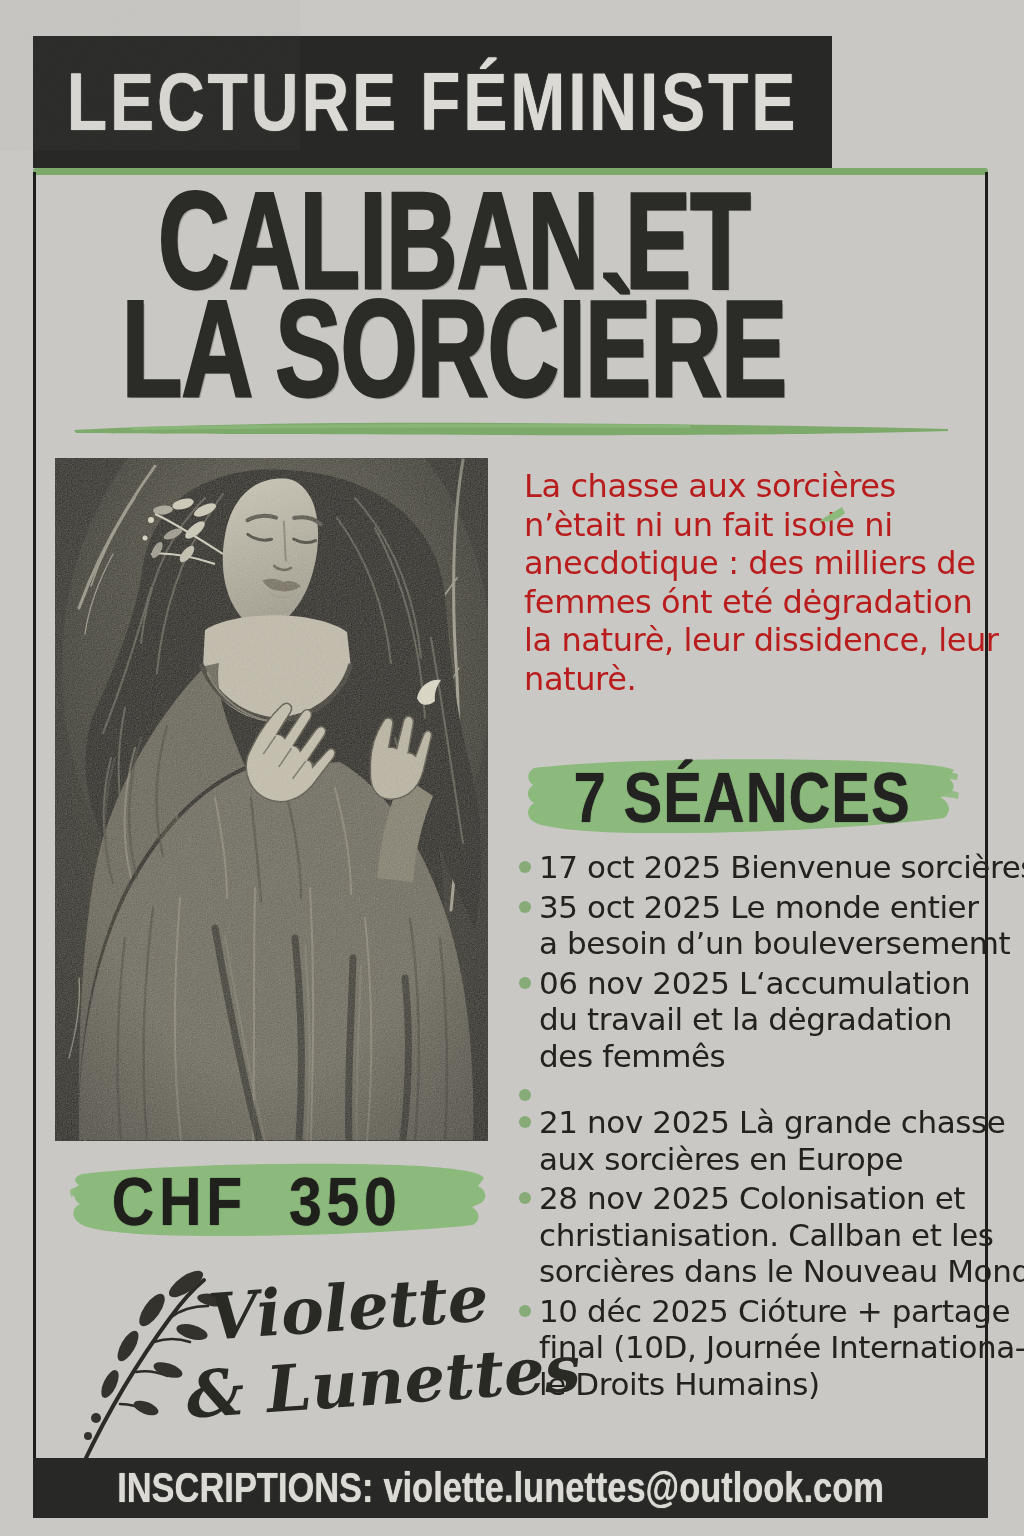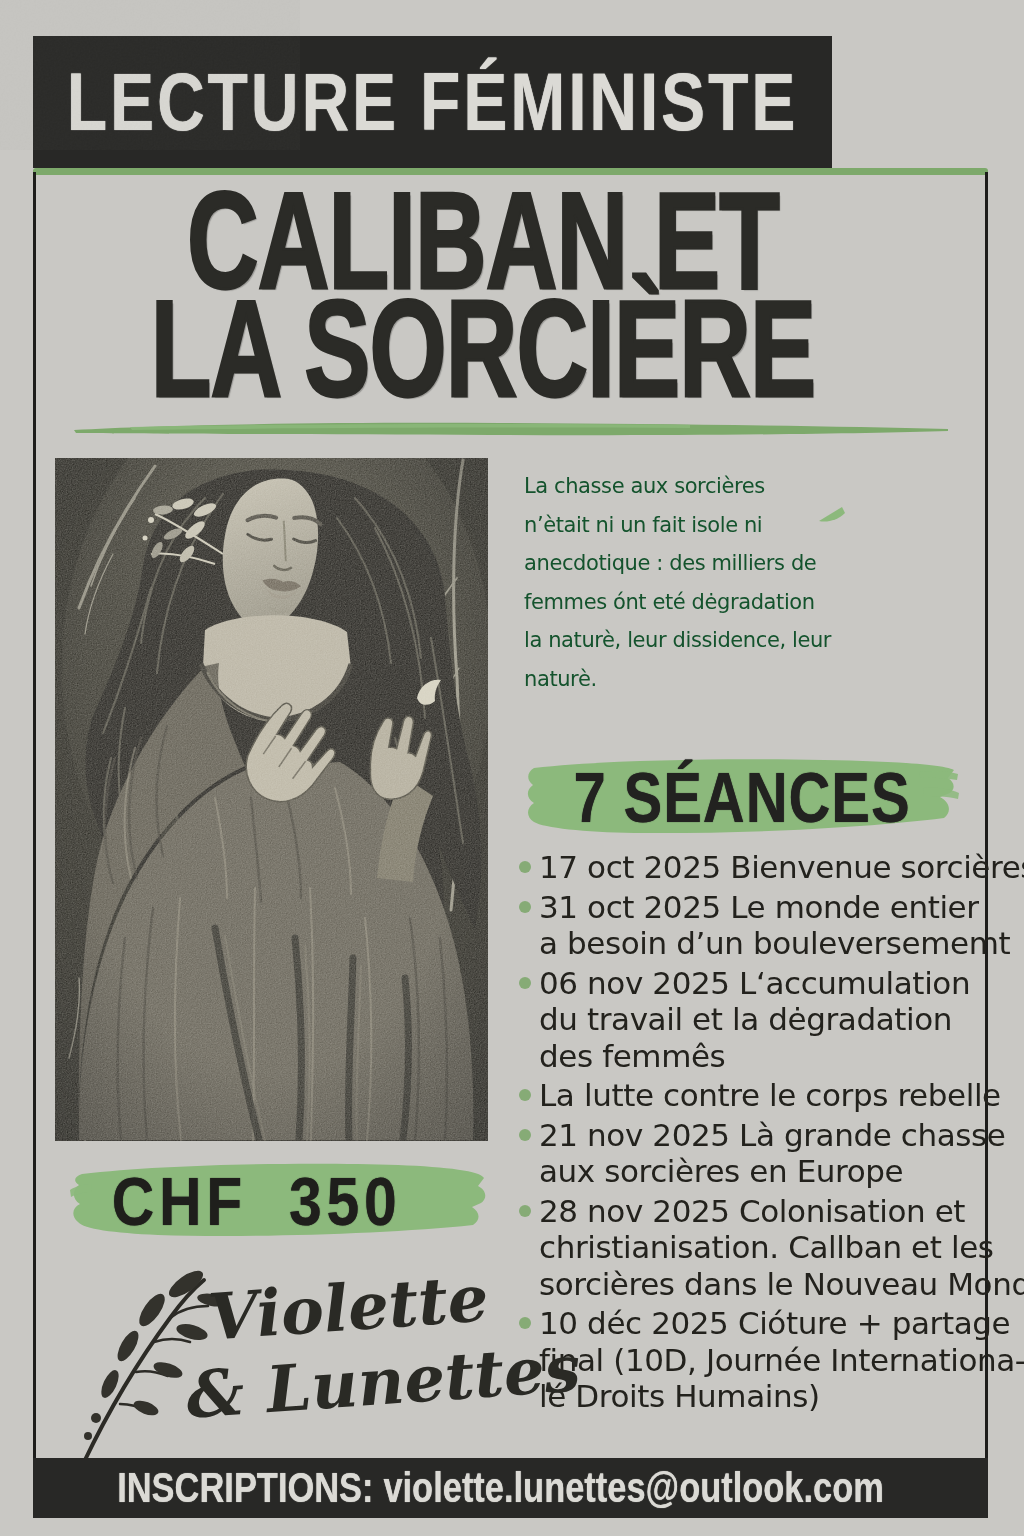--- a/index.html
+++ b/index.html
@@ -46,40 +46,39 @@
     border-radius:3px/3px;
   }
 
   
   #main-title{
     position:absolute;left:0;top:186px;width:908px;
     text-align:center;
     font-family:"Liberation Sans",sans-serif;
     font-weight:900;
     color:#2b2b27;
-    margin-left:29px;
   }
   #main-title .t-line{
     display:block;font-size:118px;line-height:108px;
     transform:scale(0.84,1.16);transform-origin:50% 50%;
     letter-spacing:-1px;white-space:nowrap;
     -webkit-text-stroke:2.5px #2b2b27;
     text-shadow:2px 2px 1px rgba(0,0,0,0.25);
   }
   #title-underline{position:absolute;left:70px;top:419px;width:884px;height:20px;}
 
   
   #artwork{position:absolute;left:55px;top:458px;width:433px;height:683px;background:#15140f;}
   #artwork svg{display:block;width:100%;height:100%;}
 
   
   #intro{
     position:absolute;left:524px;top:467px;width:450px;
-    font-size:21px;line-height:38.5px;letter-spacing:-0.4px;
-    color:#14532d;
+    font-size:32px;line-height:38.5px;letter-spacing:-0.4px;
+    color:#b91c1c;
   }
   #intro .p-line{white-space:nowrap;}
 
   
   #sessions-banner{position:absolute;left:524px;top:756px;width:436px;height:84px;}
   #sessions-banner svg{position:absolute;inset:0;width:100%;height:100%;}
   #sessions-banner .banner-text{
     position:absolute;inset:0;display:flex;align-items:center;justify-content:center;
     font-family:"Liberation Sans",sans-serif;font-weight:800;font-size:66px;
     color:#222220;transform:scale(0.88,1.06);letter-spacing:1px;
@@ -333,36 +332,35 @@
   <ul id="sessions-list">
       <li class="session">
         <span class="bullet"></span>
         <div>
           <div class="s-line">17 oct 2025  Bienvenue sorcières</div>
         </div>
       </li>
       <li class="session">
         <span class="bullet"></span>
         <div>
-          <div class="s-line">31 oct 2025  Le monde entier</div>
+          <div class="s-line">35 oct 2025  Le monde entier</div>
           <div class="s-line">a besoin d’un bouleversememt</div>
         </div>
       </li>
       <li class="session">
         <span class="bullet"></span>
         <div>
           <div class="s-line">06 nov 2025  L‘accumulation</div>
           <div class="s-line">du travail et la dėgradation</div>
           <div class="s-line">des femmês</div>
         </div>
       </li>
       <li class="session">
         <span class="bullet"></span>
         <div>
-          <div class="s-line">La lutte contre le corps rebelle</div>
         </div>
       </li>
       <li class="session">
         <span class="bullet"></span>
         <div>
           <div class="s-line">21 nov 2025  Là grande chasse</div>
           <div class="s-line">aux sorcières en Europe</div>
         </div>
       </li>
       <li class="session">

